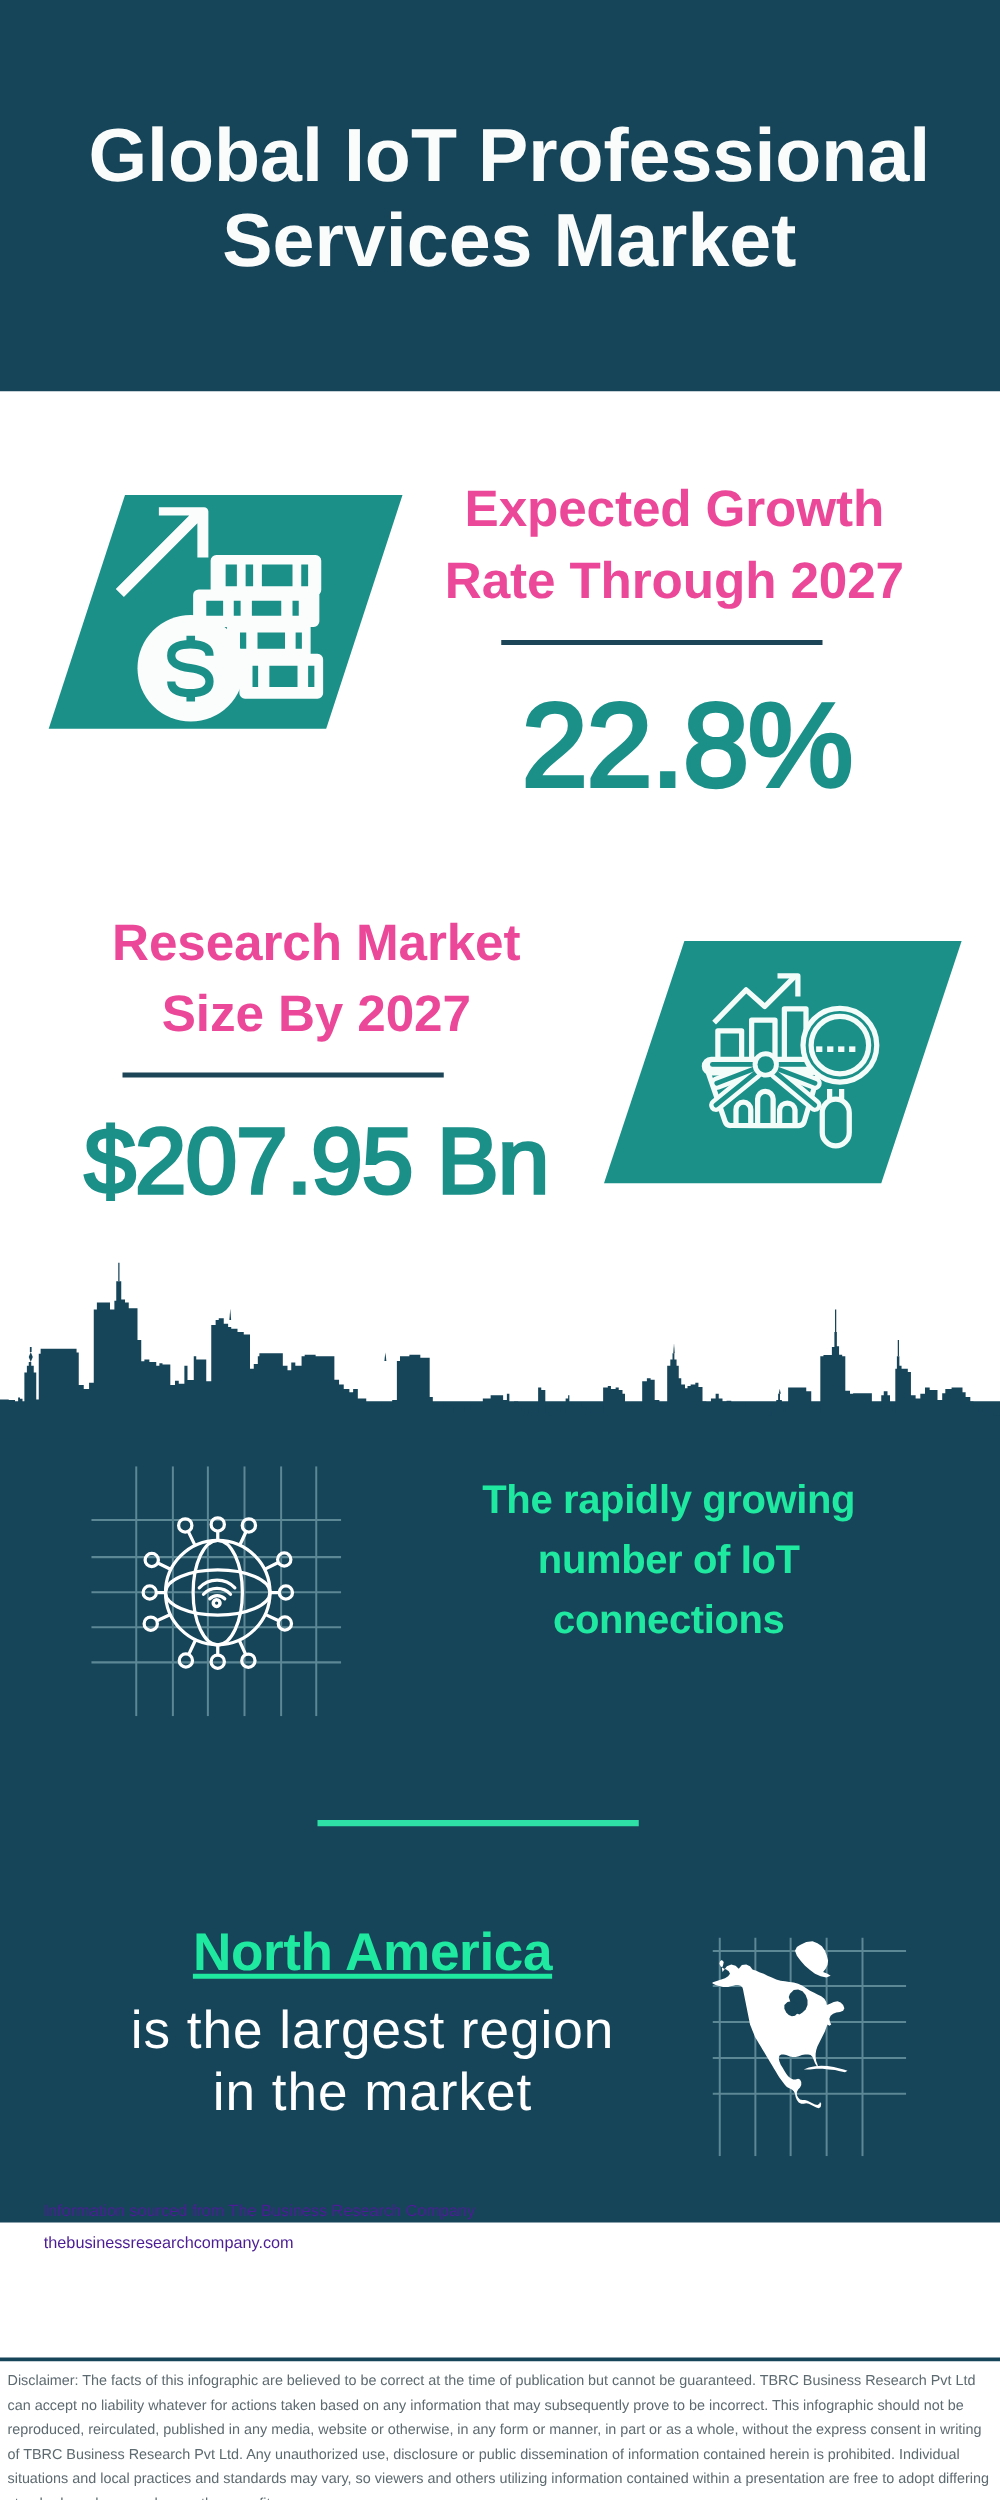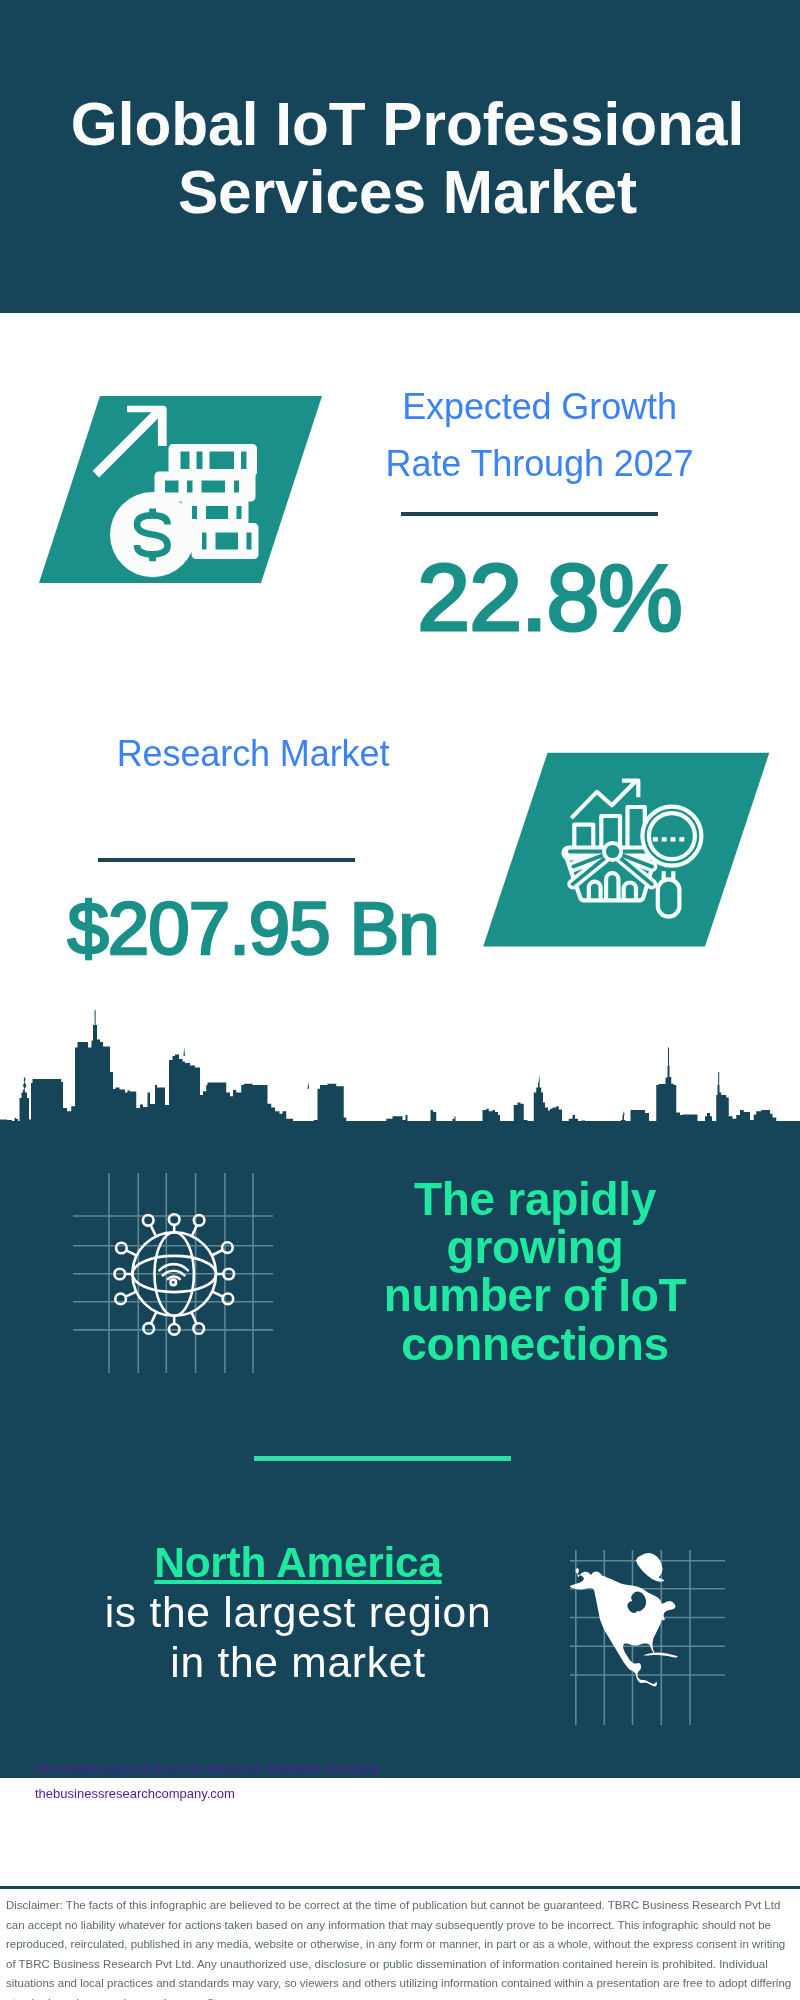--- a/index.html
+++ b/index.html
@@ -10,45 +10,45 @@
   .header{position:absolute;left:0;top:0;width:800px;height:313px;background:#16455a;}
   .header-title{position:absolute;left:0;top:90px;width:815px;text-align:center;color:#fafcfc;
     font-size:60.3px;font-weight:bold;line-height:68px;letter-spacing:0px;}
 
   
   .stat1-icon{position:absolute;left:35px;top:383px;width:300px;height:200px;}
   .stat1-text{position:absolute;left:339.5px;top:379px;width:400px;text-align:center;}
   .stat2-text{position:absolute;left:53px;top:726px;width:400px;text-align:center;}
   .stat2-icon{position:absolute;left:470px;top:740px;width:310px;height:220px;}
 
-  .stat-label{color:#3b82f6;font-size:36px;font-weight:normal;line-height:56.6px;letter-spacing:-0.1px;}
+  .stat-label{color:#ec4899;font-size:41px;font-weight:bold;line-height:56.6px;letter-spacing:-0.1px;}
   .stat-rule{height:4px;background:#1d4558;width:257px;position:absolute;}
   .stat1-text .stat-rule{left:61.5px;top:133px;}
   .stat2-text .stat-rule{left:45px;top:132px;}
   .stat-value{color:#1b9089;font-weight:400;position:absolute;width:100%;left:0;letter-spacing:-1px;}
   .stat1-text .stat-value{font-size:95px;line-height:100px;top:168px;padding-left:10px;-webkit-text-stroke:3.2px #1b9089;}
   .stat2-text .stat-value{font-size:74.5px;line-height:78px;top:164px;padding-left:0px;-webkit-text-stroke:2.6px #1b9089;}
 
   
   .dark{position:absolute;left:0;top:1121px;width:800px;height:657px;background:#16455a;}
   .skyline{position:absolute;left:0;top:1010px;width:800px;height:141px;}
 
   
   .iot-icon{position:absolute;left:73px;top:1173px;width:200px;height:200px;}
   .iot-text{position:absolute;left:285px;top:1175px;width:500px;text-align:center;line-height:48.2px;}
   .iot-text .hl{width:420px;margin:0 auto;}
   .iot-text .sub{width:470px;margin:0 auto;}
-  .hl{color:#1fe8a0;font-weight:bold;font-size:46px;letter-spacing:-0.3px;}
+  .hl{color:#1fe8a0;font-weight:bold;font-size:32px;letter-spacing:-0.3px;}
   .sub{color:#ffffff;font-weight:normal;font-size:41px;}
   .divider{position:absolute;left:254px;top:1456px;width:257px;height:5px;background:#2ee0a6;}
 
   
   .region-text{position:absolute;left:58px;top:1538px;width:480px;text-align:center;line-height:49.8px;}
   .region-text .hl{font-size:42.5px;text-decoration:underline;}
-  .region-text .sub{font-size:42.5px;letter-spacing:0.75px;width:460px;margin:0 auto;}
+  .region-text .sub{font-size:42.5px;letter-spacing:0.75px;width:460px;margin:12px auto;}
   .region-map{position:absolute;left:570px;top:1550px;width:155px;height:175px;}
 
   
   .footer-src{position:absolute;left:35px;top:1756px;width:470px;color:#4c1d95;font-size:13px;line-height:25px;}
   .rule{position:absolute;left:0;top:1886px;width:800px;height:3px;background:#16455a;}
   .disclaimer{position:absolute;left:6px;top:1896px;width:790px;color:#5d6a70;font-size:11.5px;line-height:19.5px;}
 </style>
 </head>
 <body>
 
@@ -81,20 +81,21 @@
   </svg>
   <div class="stat1-text">
     <div class="stat-label">Expected Growth</div>
     <div class="stat-label">Rate Through 2027</div>
     <div class="stat-rule"></div>
     <div class="stat-value">22.8%</div>
   </div>
 
   <div class="stat2-text">
     <div class="stat-label">Research Market</div>
+    <div class="stat-label">Size By 2027</div>
     <div class="stat-rule"></div>
     <div class="stat-value">$207.95 Bn</div>
   </div>
   <svg class="stat2-icon" viewBox="0 0 310 220">
     <polygon points="77.5,12.8 299.3,12.8 235,206.5 13.2,206.5" fill="#1b9089"></polygon>
     <g fill="none" stroke="#f4fcfa" stroke-width="4.2" stroke-linejoin="round">
 
       <polyline points="101.3,78.1 126.9,51.9 141.8,65.2 166.5,40.5" stroke-linecap="butt"></polyline>
       <polyline points="152,40.7 168.3,40.7 168.3,57.2" stroke-linecap="butt"></polyline>
 

